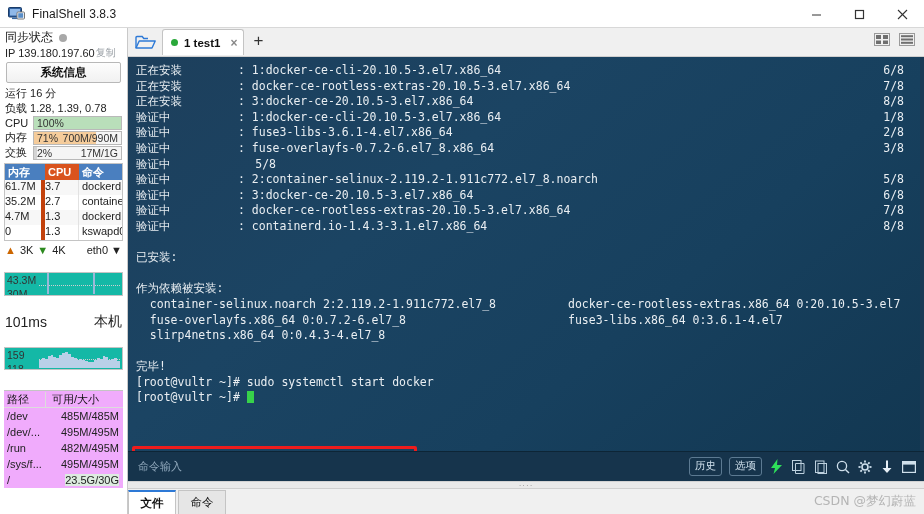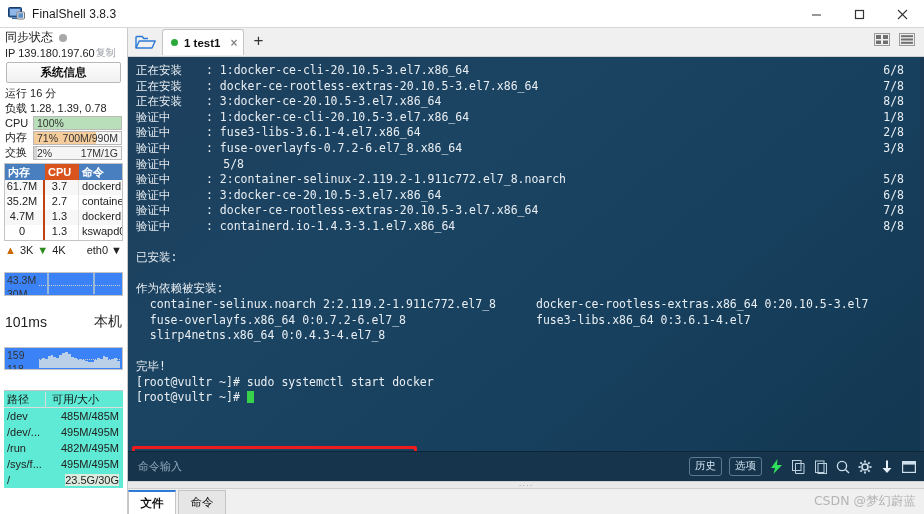--- a/index.html
+++ b/index.html
@@ -116,34 +116,34 @@
   .proc-head { display: flex; height: 16px; }
   .proc-head .ph {
     font-size: 11px; color: #fff; font-weight: bold;
     display: flex; align-items: center; padding-left: 3px;
   }
   .ph-mem { flex: 0 0 40px; background: #4a7fbf; }
   .ph-cpu { flex: 0 0 34px; background: #d9531e; }
   .ph-cmd { flex: 1 1 auto; background: #4a7fbf; }
   .proc-row { display: flex; height: 15px; font-size: 11px; color:#222; background:#fff; }
   .proc-row:nth-child(even) { background: #f7f7f7; }
-  .pr-mem { flex: 0 0 40px; text-align: center; padding-right: 4px; border-right:2px solid #c2410c;}
-  .pr-cpu { flex: 0 0 34px; text-align: center; padding-right: 4px; border-right:1px solid #e2e2e2;}
+  .pr-mem { flex: 0 0 40px; text-align: left; padding-right: 4px; border-right:4px solid #c2410c;}
+  .pr-cpu { flex: 0 0 34px; text-align: left; padding-right: 4px; border-right:1px solid #e2e2e2;}
   .pr-cmd { flex: 1 1 auto; padding-left: 3px; overflow: hidden; white-space: nowrap; }
 
   
   .net-head {
     display: flex; align-items: center; height: 17px;
     padding: 0 5px; font-size: 11px; gap: 4px; margin-top: 3px;
   }
   .arrow-up { color: #cc6600; font-weight: bold; }
   .arrow-dn { color: #2d8a1f; font-weight: bold; }
   .net-if { margin-left: auto; font-size: 11px; color: #222; }
   .graph-box {
-    margin: 16px 4px; border: 1px solid #c4c4c4; background:#3b82f6;
+    margin: 16px 4px; border: 1px solid #c4c4c4; background:#14b8a6;
     position: relative; height: 50px; overflow: hidden;
   }
   .graph-box.graph2 { height: 48px; }
   .graph-axis {
     position: absolute; left: 2px; top: 0;
     font-size: 10.5px; color: #333; line-height: 14px;
     z-index: 3;
   }
   .graph-plot { position: absolute; left: 34px; right: 2px; top: 1px; bottom: 1px; }
   .gridline { position: absolute; left:0; right:0; border-top: 1px dotted #cfcfcf; }
@@ -151,21 +151,21 @@
   .bars { position:absolute; left:0; right:0; bottom:0; top:0; display:flex; align-items:flex-end; gap:0; }
   .bars i { display:block; flex:1 1 auto; background:#b9d0e8; }
 
   .lat-head {
     display: flex; align-items: center; height: 17px;
     padding: 0 5px; font-size: 14px; margin-top: 2px;
   }
   .lat-right { margin-left: auto; }
 
   
-  .disk-table { margin: 4px 4px 0 4px; border-top: 1px solid #c4c4c4; background:#5eead4; }
+  .disk-table { margin: 4px 4px 0 4px; border-top: 1px solid #c4c4c4; background:#f0abfc; }
   .disk-head {
     display: flex; height: 17px; font-size: 11px; color: #111;
     align-items: center; border-bottom: 1px solid #dcdcdc;
   }
   .dh-path { flex: 0 0 42px; padding-left: 3px; border-right:1px solid #dcdcdc; }
   .dh-size { flex: 1 1 auto; padding-left: 6px; }
   .disk-row { display: flex; height: 16px; font-size: 11px; color:#222; align-items:center; }
   .dr-path { flex: 0 0 42px; padding-left: 3px; overflow:hidden; white-space:nowrap; }
   .dr-size { flex: 1 1 auto; text-align: right; padding-right: 4px; }
   .dr-size .hl { background: #ddece0; }
@@ -218,21 +218,21 @@
     flex: 1 1 auto; min-height: 0;
     position: relative;
     background: linear-gradient(140deg,#1d3f5c 0%, #1b4463 35%, #17405e 65%, #123751 100%);
     overflow: hidden;
     font-family: "DejaVu Sans Mono", "Liberation Mono", monospace;
     font-size: 11.5px;
     color: #e9eef2;
     padding: 6px 0 0 8px;
   }
   .term-lines { position: relative; }
-  .tline { height: 15.6px; white-space: pre; display:flex; }
+  .tline { height: 15.6px; white-space: pre; display:flex;gap:32px; }
   .tl-label { width: 70px; flex: 0 0 70px; }
   .tl-mid { flex: 1 1 auto; }
   .tl-count { width: 58px; flex: 0 0 58px; text-align: right; padding-right: 20px; }
   .tline.plain { display: block; }
   .two-col { display: flex; }
   .two-col span { display: inline-block; }
   .blankline { height: 15.6px; }
 
   .red-box {
     position: absolute;

